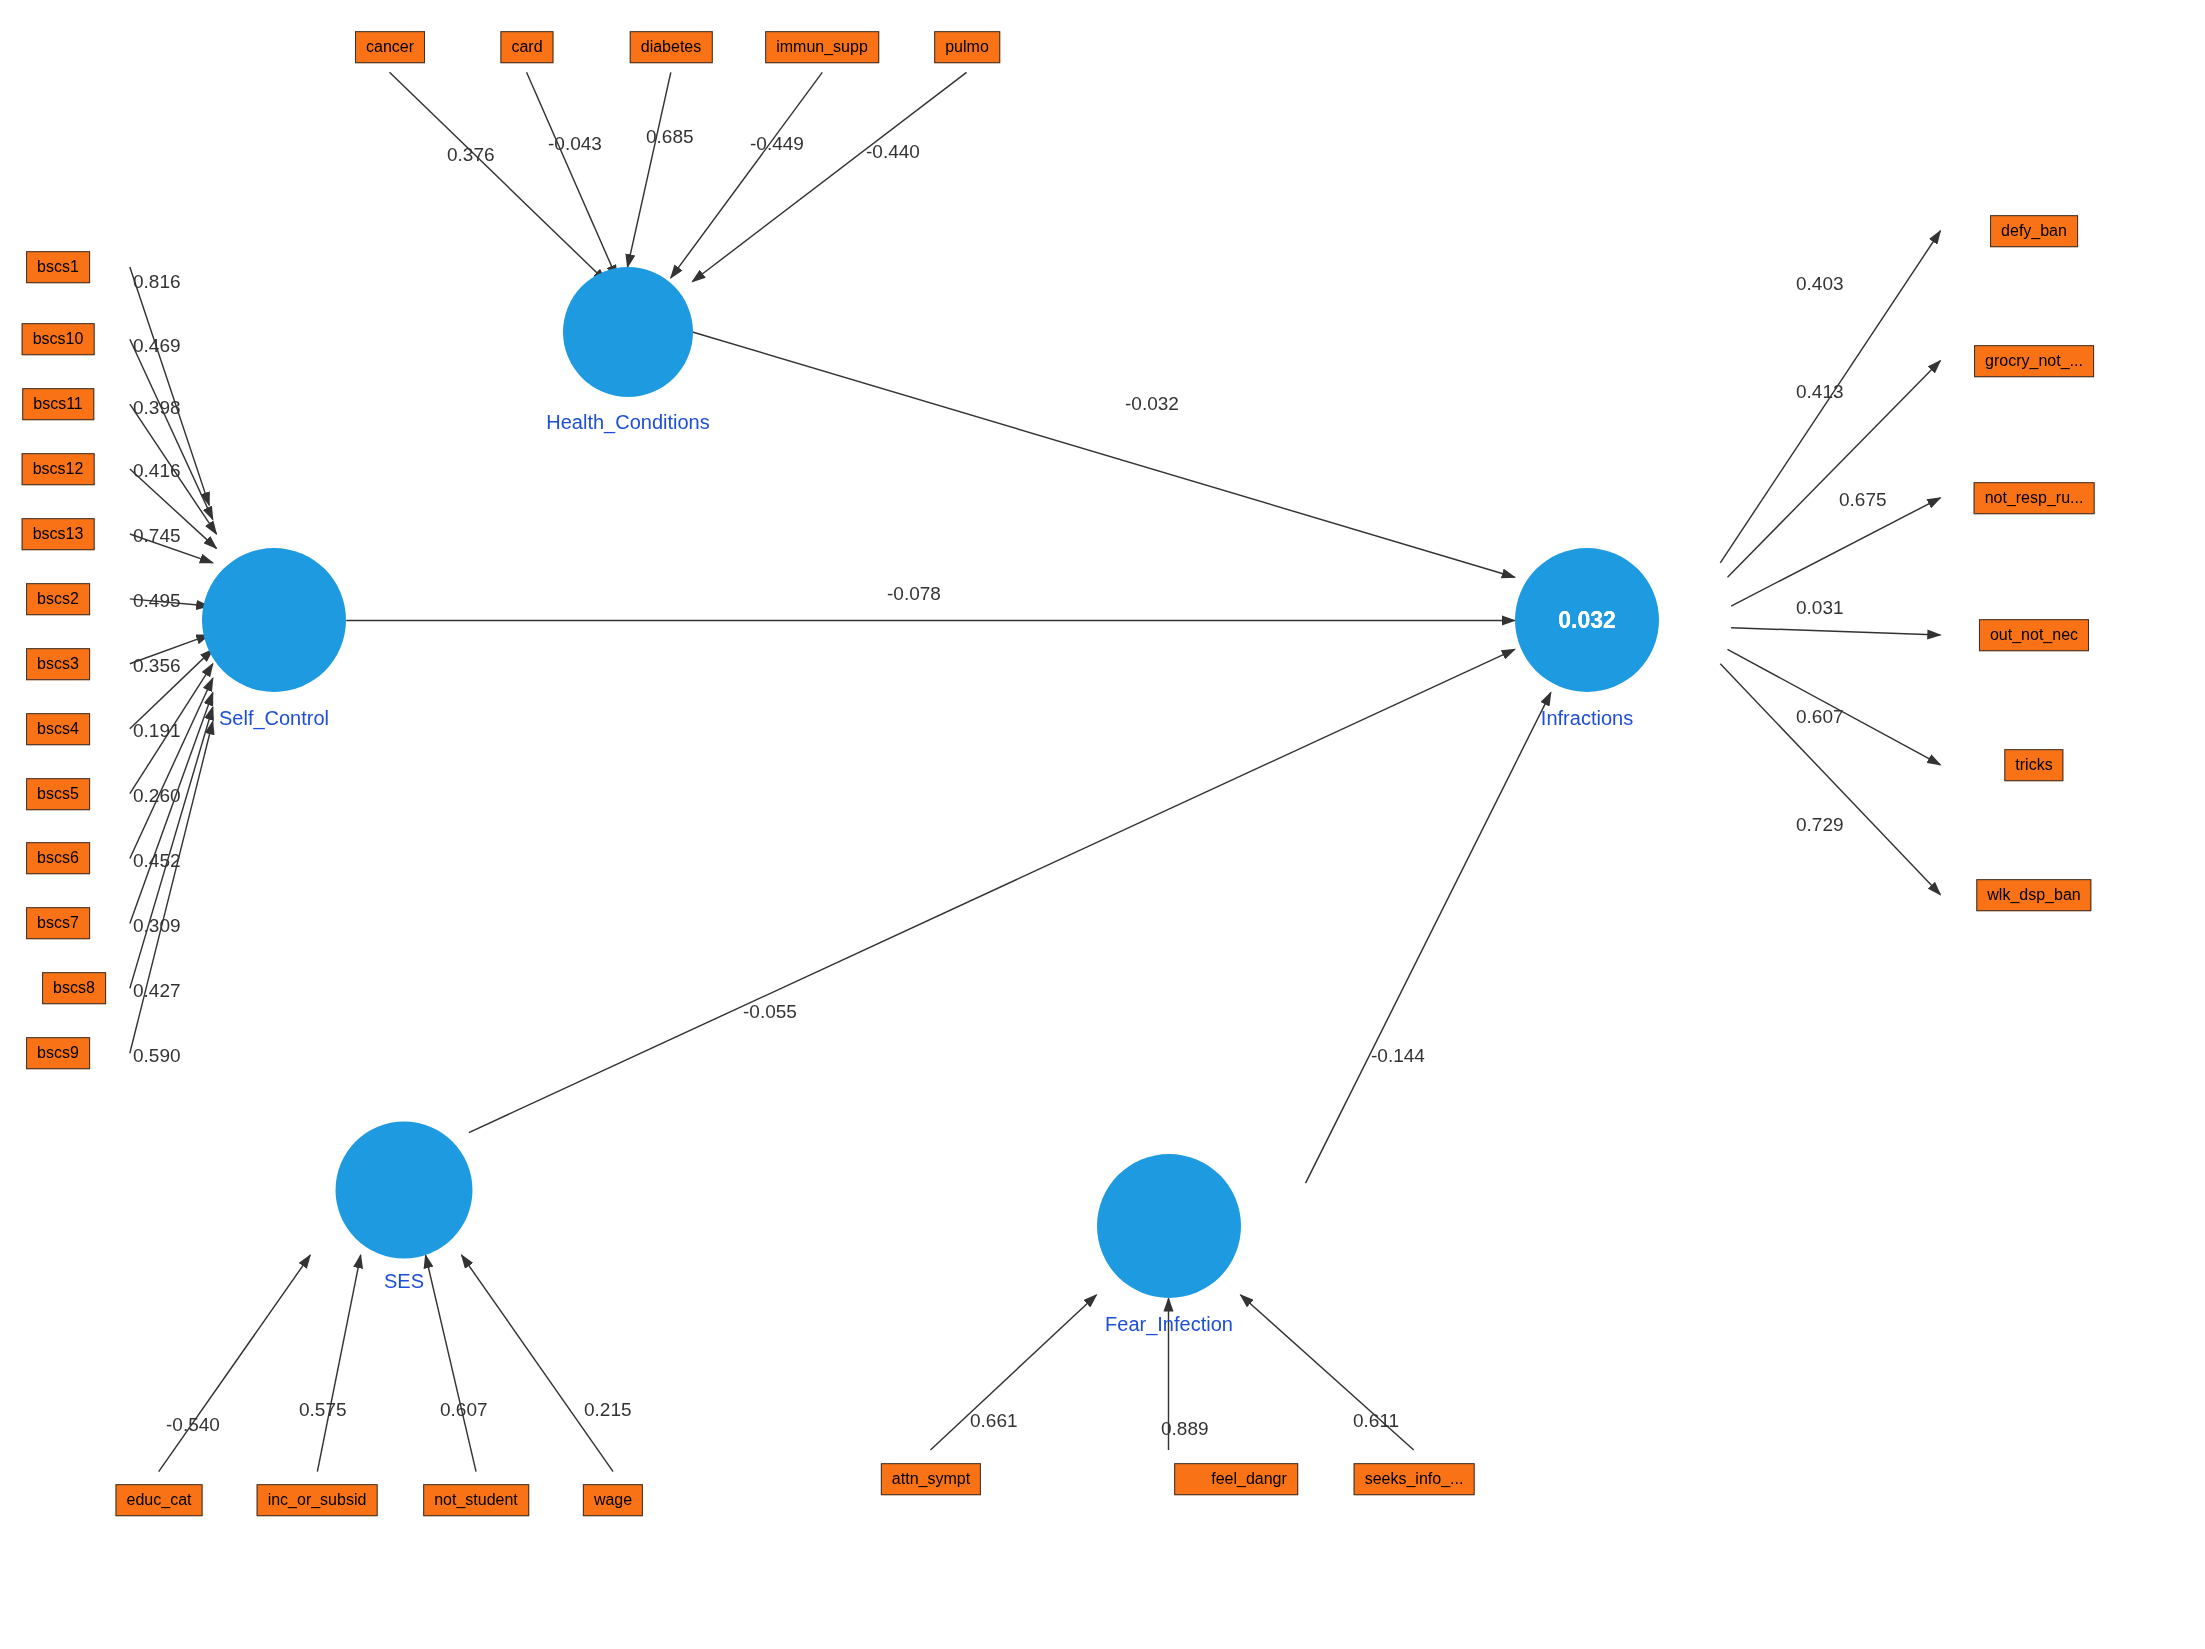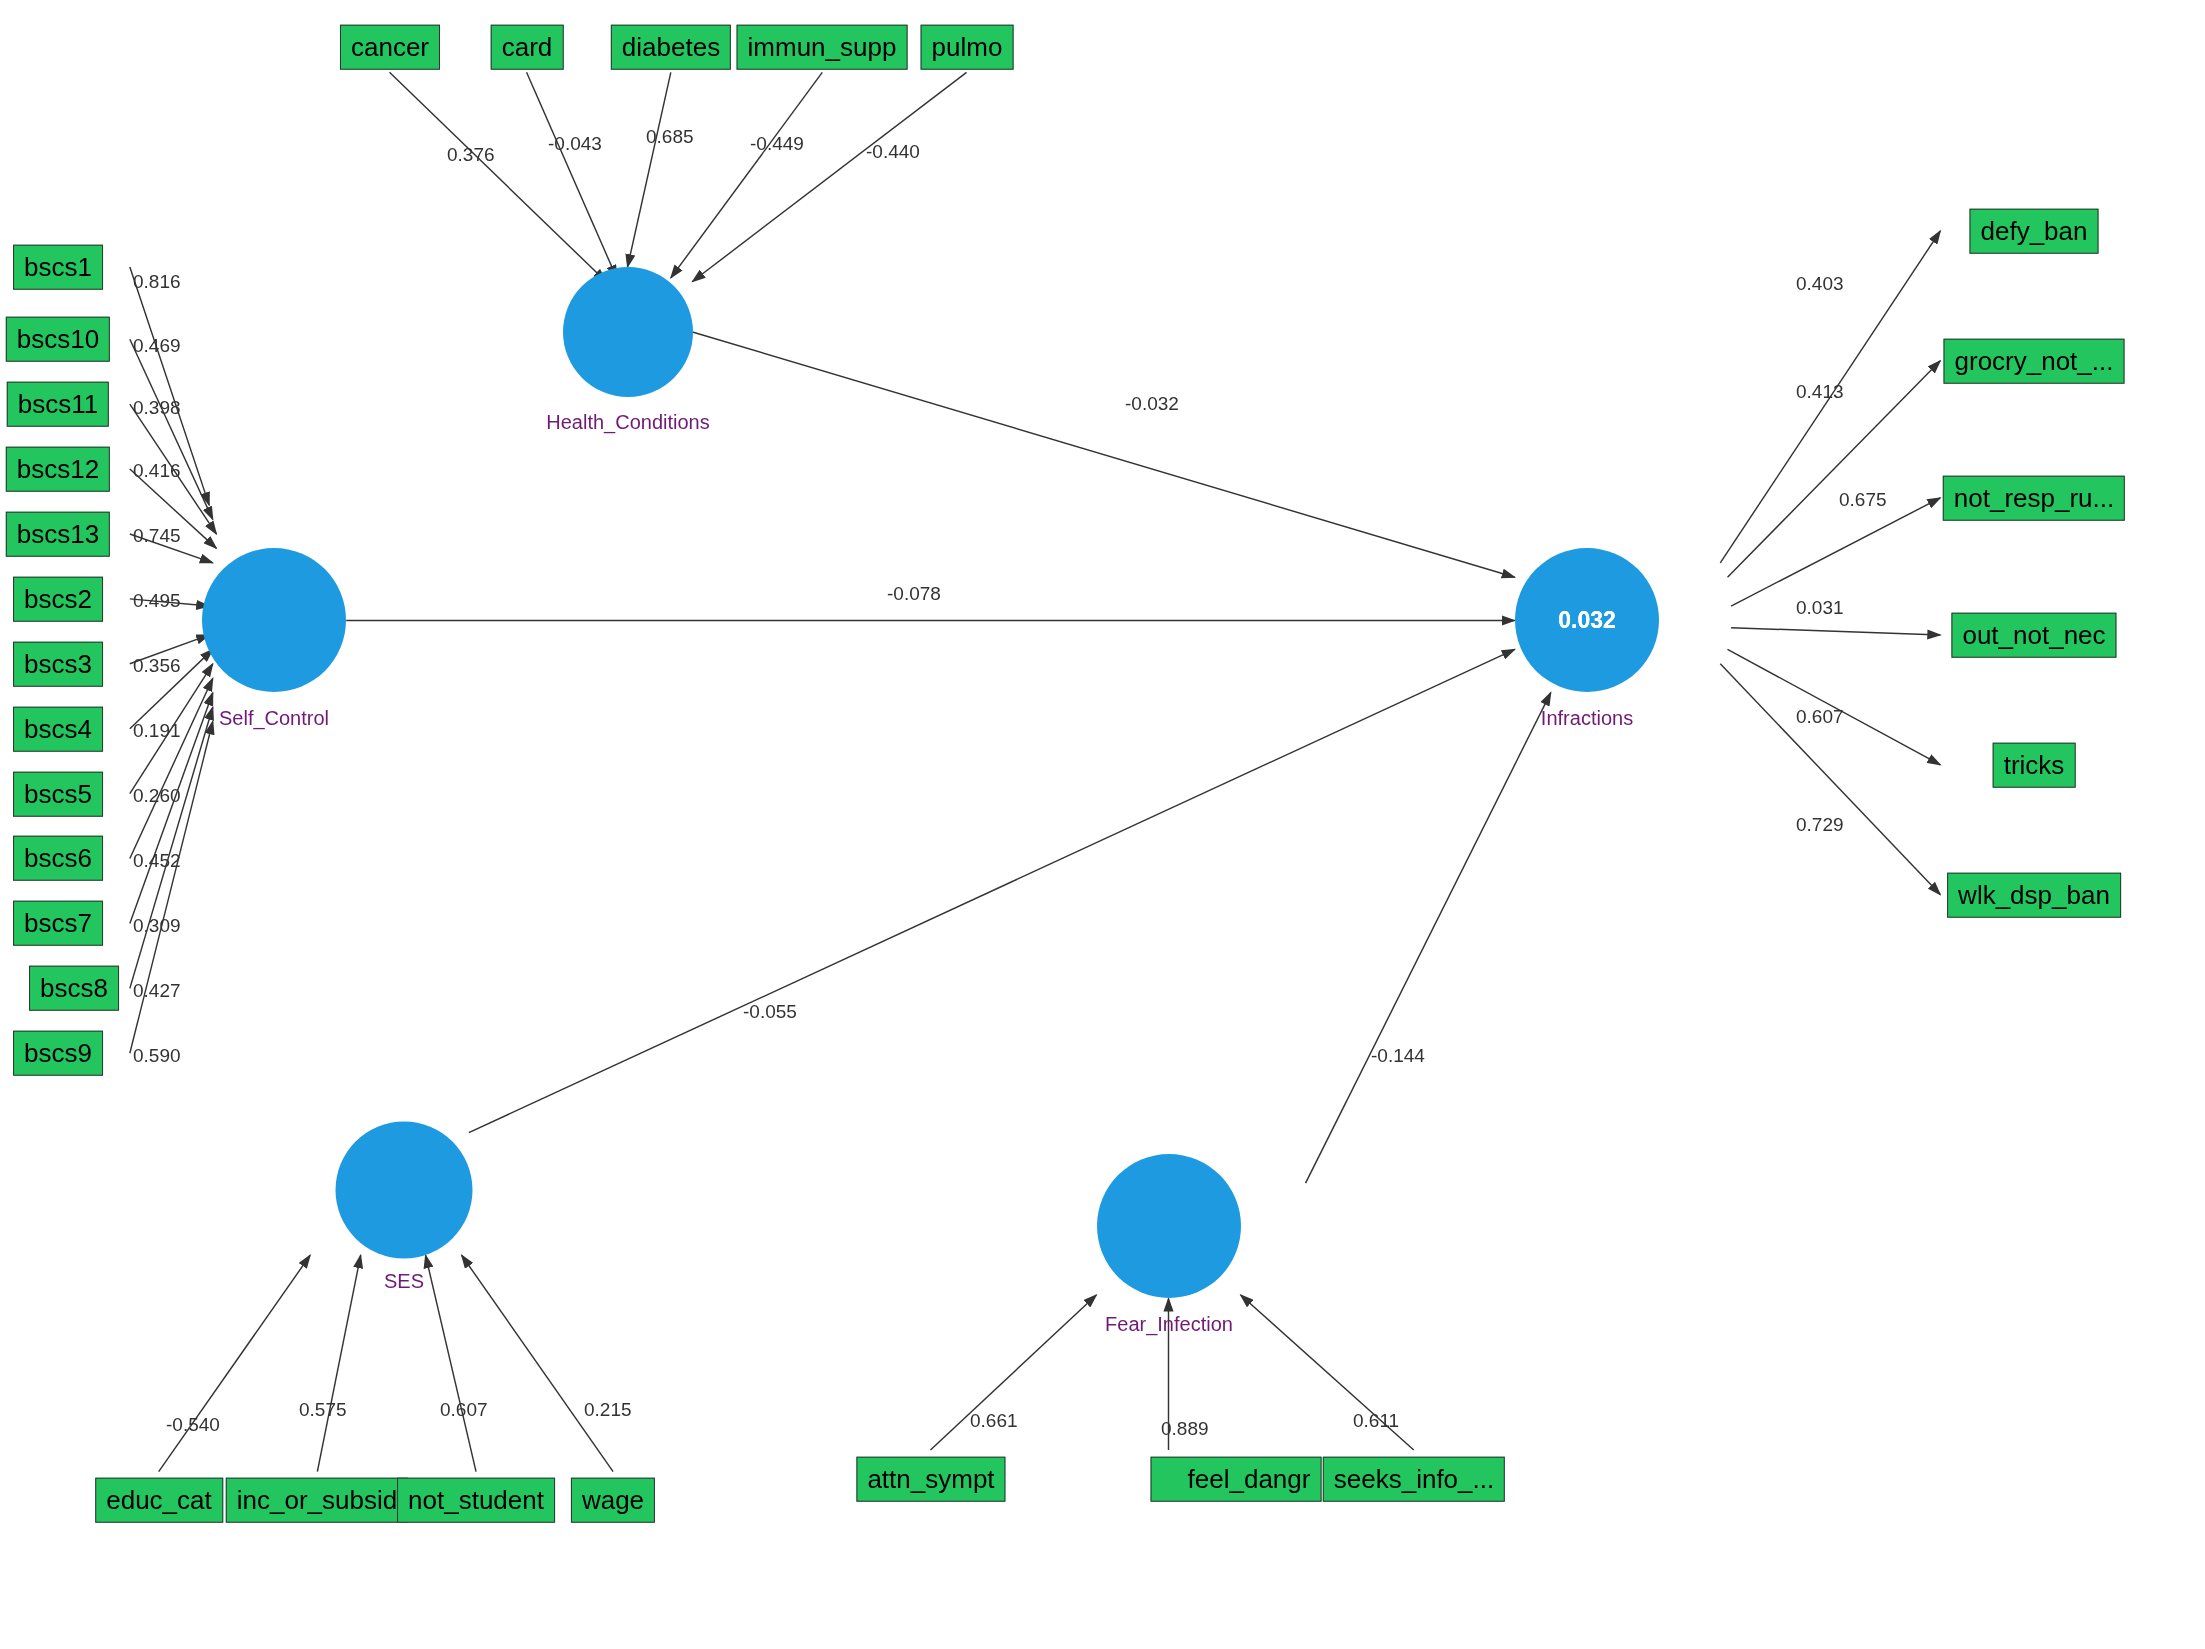--- a/index.html
+++ b/index.html
@@ -32,30 +32,30 @@
       justify-content: center;
       color: white;
       font-weight: bold;
       font-size: 23px;
       transform: translate(-50%, -50%);
     }
     .node-label {
       position: absolute;
       transform: translateX(-50%);
       font-size: 20px;
-      color: #701a75;
+      color: #1d4ed8;
       white-space: nowrap;
       text-align: center;
     }
     .indicator-box {
       position: absolute;
-      background: #22c55e;
+      background: #f97316;
       border: 1.4px solid #333;
       padding: 5.8px 10px;
-      font-size: 26px;
+      font-size: 16px;
       white-space: nowrap;
       transform: translate(-50%, -50%);
     }
     .path-label {
       position: absolute;
       font-size: 19px;
       color: #333;
       white-space: nowrap;
     }
   </style>

